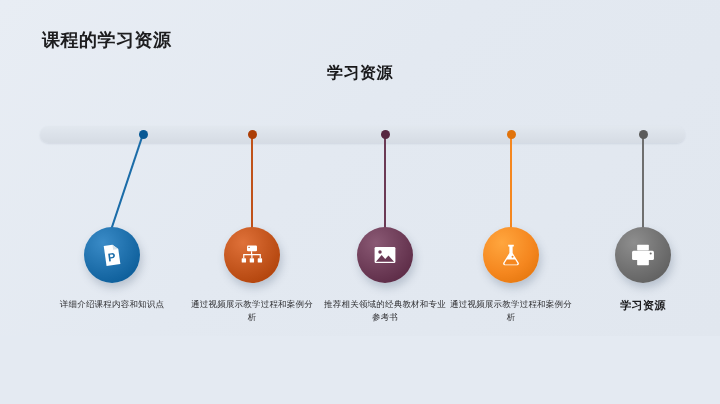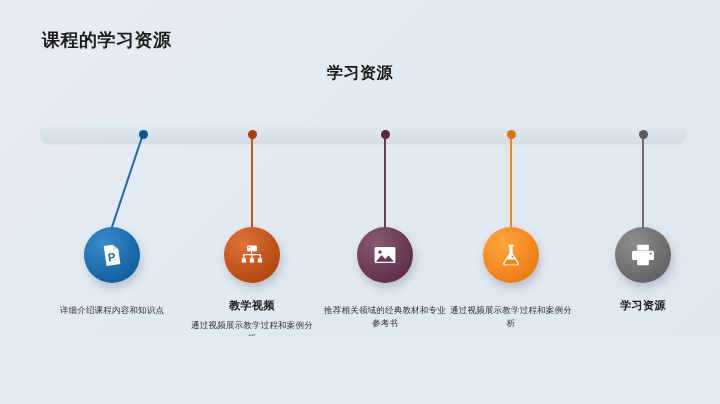--- a/index.html
+++ b/index.html
@@ -101,21 +101,20 @@
     text-align: center;
   }
   .caption-title {
     font-size: 11px;
     font-weight: bold;
     color: #1b1b1d;
     letter-spacing: 0.4px;
     white-space: nowrap;
   }
   .caption-desc {
-    margin-top: 6px;
     font-size: 8.5px;
     line-height: 1.55;
     color: #2e2e31;
     padding: 0 14px;
     letter-spacing: 0.2px;
   }
 </style>
 </head>
 <body>
 
@@ -155,21 +154,20 @@
               <rect x="7.4" y="3.2" width="9.2" height="5.4" rx="1" fill="#ffffff"></rect>
               <circle cx="9.3" cy="5.0" r="0.65" fill="#c0521a"></circle>
               <path d="M11.6 8.6v3.1M4.4 15.0v-3.3h15.2v3.3M11.9 11.7v3.3" stroke="#ffffff" stroke-width="1.1" fill="none"></path>
               <rect x="2.5" y="15.1" width="4" height="3.9" rx="0.6" fill="#ffffff"></rect>
               <rect x="9.9" y="15.1" width="4" height="3.9" rx="0.6" fill="#ffffff"></rect>
               <rect x="17.3" y="15.1" width="4" height="3.9" rx="0.6" fill="#ffffff"></rect>
             </svg>
           </span>
         </div>
         <div class="caption" style="left:252px;top:298px;">
-          <div class="caption-title">教学视频</div>
           <div class="caption-desc">通过视频展示教学过程和案例分析</div>
         </div>
       </div>
       <div class="node">
         <div class="stem" style="left:385px;height:101px;background:#6b3a55;transform:rotate(0deg);"></div>
         <div class="dot" style="left:385px;background:#572641;"></div>
         <div class="bubble" style="left:385px;top:227px;background:radial-gradient(circle at 34% 28%, #8a5974 0%, #6b3a55 55%, #52213c 100%);">
           <span>
             <svg width="26" height="26" viewBox="0 0 24 24" aria-hidden="true">
               <rect x="2.4" y="4.6" width="19.2" height="14.8" rx="1.2" fill="#ffffff"></rect>

